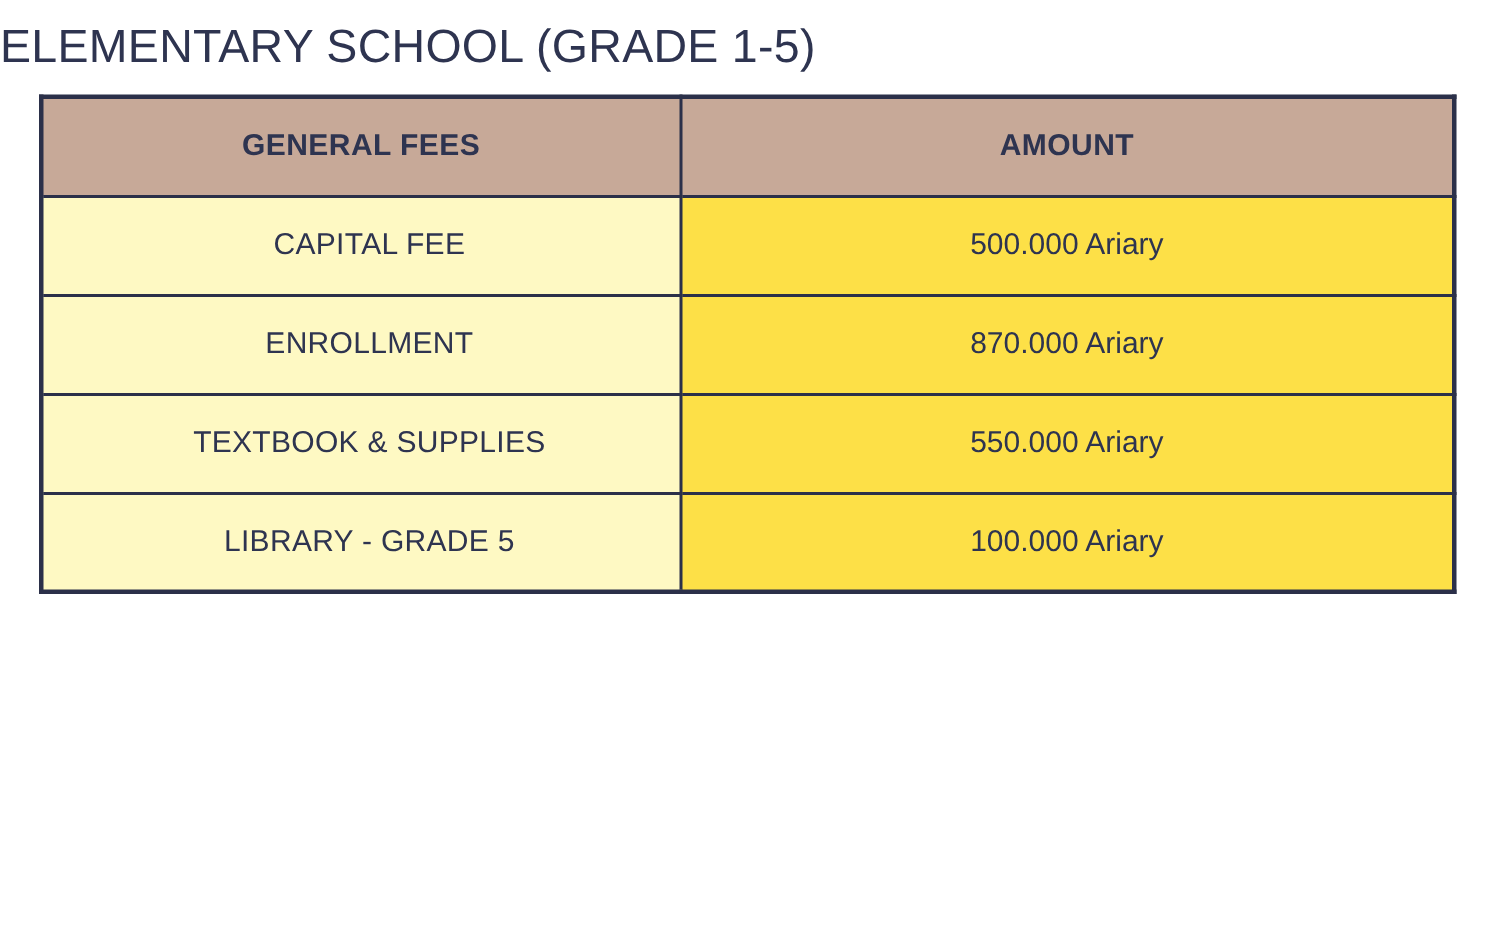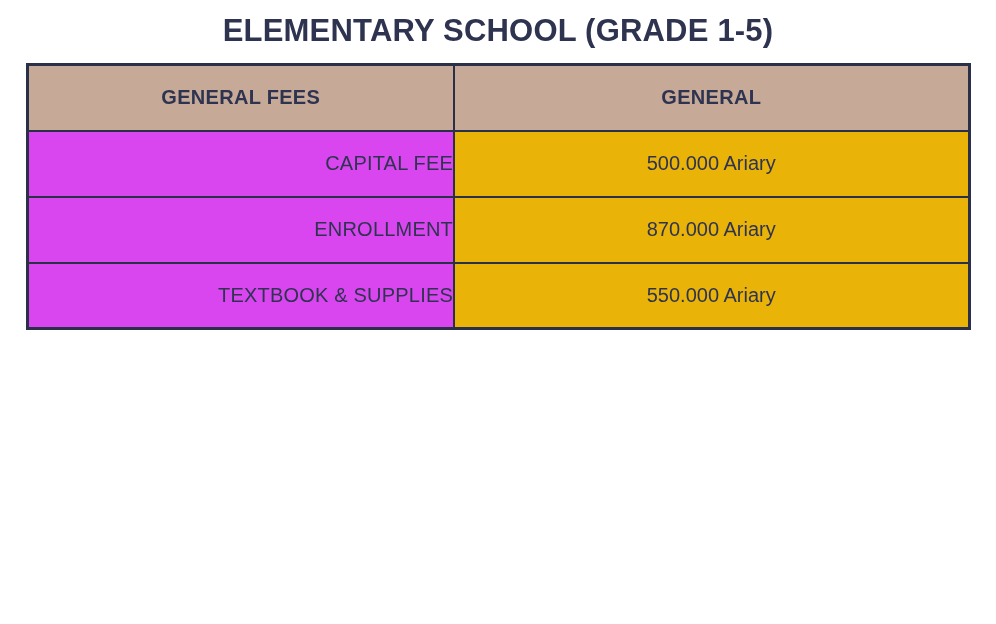--- a/index.html
+++ b/index.html
@@ -14,23 +14,23 @@
 
   .page {
     width: 996px;
     height: 624px;
     background: #ffffff;
     position: relative;
   }
 
   .page-title {
     margin-top: 13px;
-    text-align: center;
+    text-align: left;
     font-size: 31px;
-    font-weight: bold;
+    font-weight: normal;
     letter-spacing: 0.2px;
     color: #2e3450;
   }
 
   table.fees-table {
     border-collapse: collapse;
     table-layout: fixed;
     width: 942px;
     margin: 14px auto 0 auto;
     border: 3px solid #2b3049;
@@ -49,58 +49,62 @@
   col.col-amount { width: 515px; }
 
   thead th {
     background: #c7a998;
     font-weight: bold;
     font-size: 19px;
     letter-spacing: 0.3px;
   }
 
   tbody td.fee-cell {
-    background: #d946ef;
-    text-align: right;
+    background: #fef9c3;
+    text-align: center;
     padding-left: 11px;
     letter-spacing: 0.2px;
   }
 
   tbody td.amount-cell {
-    background: #eab308;
+    background: #fde047;
     text-align: center;
   }
 </style>
 </head>
 <body>
 
 <div class="page">
 
   <h1 class="page-title">ELEMENTARY SCHOOL (GRADE 1-5)</h1>
 
   <table class="fees-table">
     <colgroup>
       <col class="col-fee">
       <col class="col-amount">
     </colgroup>
     <thead>
       <tr>
         <th>GENERAL FEES</th>
-        <th>GENERAL</th>
+        <th>AMOUNT</th>
       </tr>
     </thead>
     <tbody>
       <tr>
         <td class="fee-cell">CAPITAL FEE</td>
         <td class="amount-cell">500.000 Ariary</td>
       </tr>
       <tr>
         <td class="fee-cell">ENROLLMENT</td>
         <td class="amount-cell">870.000 Ariary</td>
       </tr>
       <tr>
         <td class="fee-cell">TEXTBOOK &amp; SUPPLIES</td>
         <td class="amount-cell">550.000 Ariary</td>
       </tr>
+      <tr>
+        <td class="fee-cell">LIBRARY - GRADE 5</td>
+        <td class="amount-cell">100.000 Ariary</td>
+      </tr>
     </tbody>
   </table>
 
 </div>
 
 </body></html>

